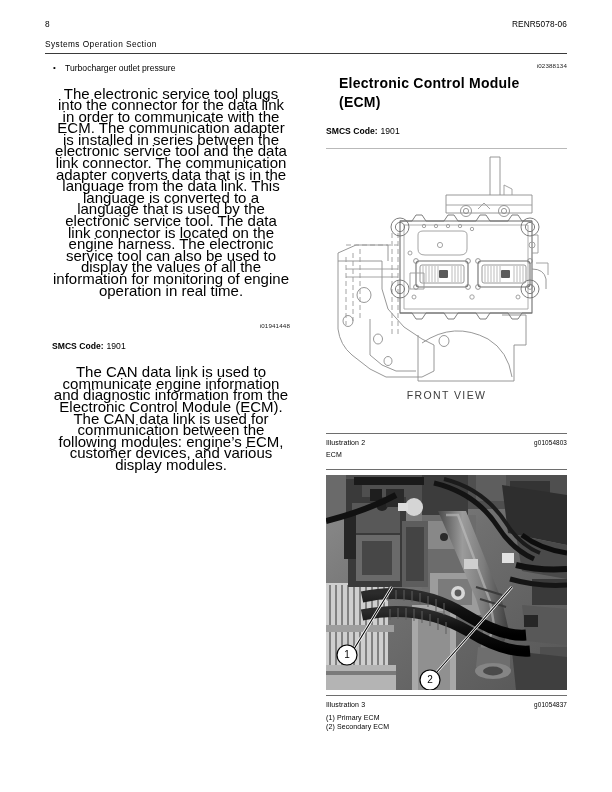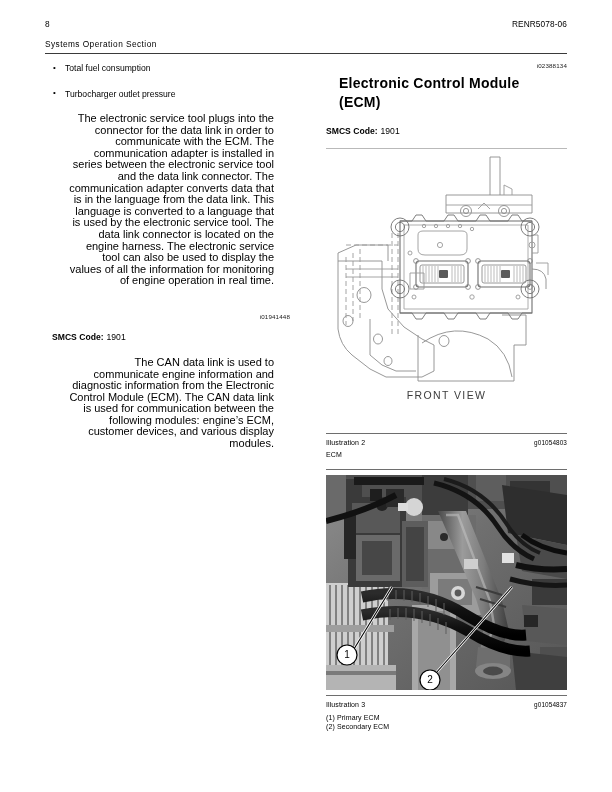--- a/index.html
+++ b/index.html
@@ -82,24 +82,24 @@
   }
   .bullet-item::before {
     content: "\2022";
     position: absolute;
     left: 1px;
     top: -0.5px;
     font-size: 8px;
   }
 
   p.body {
-    margin: 16px;
-    font-size: 11px;
+    margin: 0;
+    font-size: 15px;
     line-height: 11.6px;
-    text-align: right;
+    text-align: center;
   }
 
   .refcode {
     font-size: 6.2px;
     text-align: right;
     letter-spacing: .15px;
     color: #1a1a1a;
     line-height: 8px;
   }
 
@@ -194,21 +194,20 @@
       <span class="runhead-pageno">8</span>
       <span class="runhead-doc">RENR5078-06</span>
     </div>
     <div class="runhead-section">Systems  Operation  Section</div>
     <div class="runhead-rule"></div>
   </div>
 
   <div class="col-left">
 
     <ul class="bullet-list">
-      <li class="bullet-item">Total fuel consumption</li>
       <li class="bullet-item">Turbocharger outlet pressure</li>
     </ul>
 
     <p class="body" style="margin-top:3px;">The electronic service tool plugs into the connector for the data link in order to communicate with the ECM. The communication adapter is installed in series between the electronic service tool and the data link connector. The communication adapter converts data that is in the language from the data link. This language is converted to a language that is used by the electronic service tool. The data link connector is located on the engine harness. The electronic service tool can also be used to display the values of all the information for monitoring of engine operation in real time.</p>
 
     <div class="refcode" style="margin-top:26px;">i01941448</div>
 
 
     <div class="smcs">
       <span class="lab">SMCS Code:</span><span style="margin-left:3px;">1901</span>

